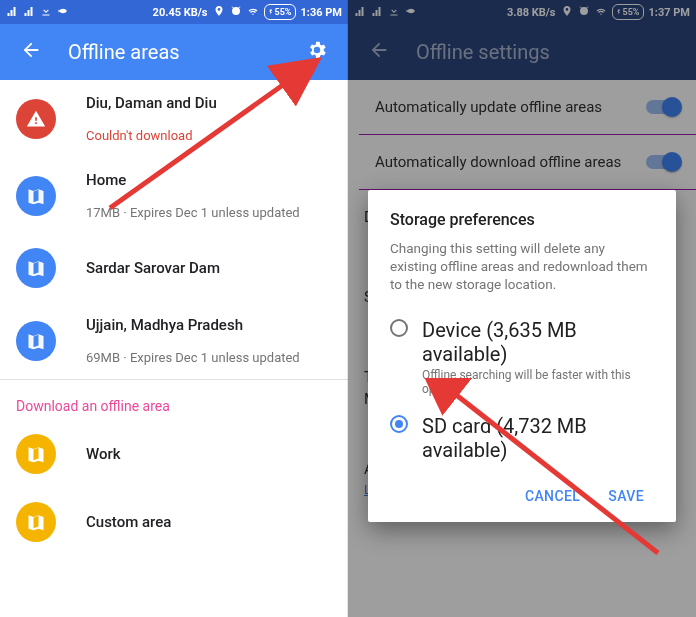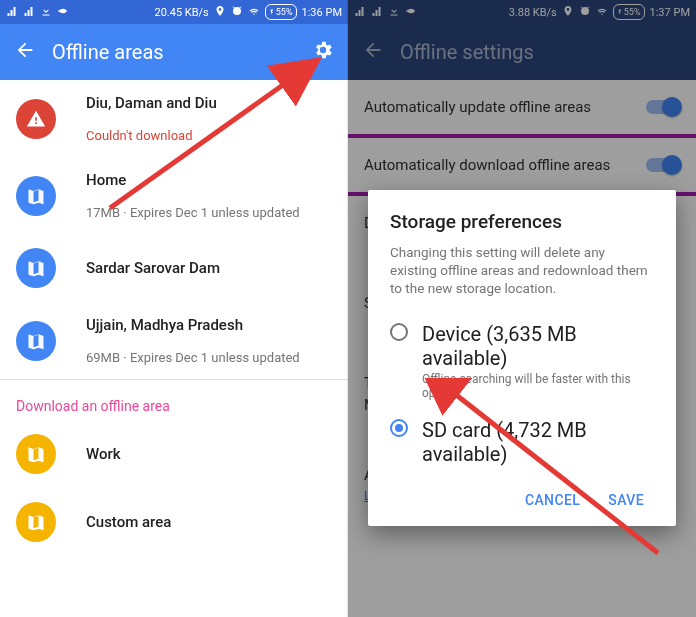--- a/index.html
+++ b/index.html
@@ -1,64 +1,64 @@
 <!DOCTYPE html>
 <html><head>
 <meta charset="utf-8">
 <style>
   * { box-sizing: border-box; margin: 0; padding: 0; font-family: Roboto, Arial, sans-serif; }
   body { background: #f0f0f0; width: 696px; height: 617px; display: flex; }
   .phone { width: 348px; height: 617px; background: #fff; position: relative; overflow: hidden; }
   .phone + .phone { box-shadow: -1px 0 0 rgba(0,0,0,0.1); }
 
   
-  .status-bar { background:#3367D6; color:#fff; height:24px; font-size:11px; display:flex; align-items:center; padding:0 6px; gap:4px; }
+  .status-bar { background:#3367D6; color:#fff; height:24px; font-size:11px; display:flex; align-items:center; padding:0 6px; gap:4px;font-weight:bold; }
   .status-left, .status-right { display:flex; align-items:center; gap:5px; }
   .status-spacer { flex:1; }
   .status-bar svg { width:12px; height:12px; fill:#fff; }
   .battery-pill { font-size:9px; border:1px solid #fff; border-radius:6px; padding:0 3px; display:inline-flex; align-items:center; gap:1px; height:16px;}
   .battery-pill svg { width:6px; height:6px; }
   .phone2-dim .status-bar { background:#2b467e; }
 
   
-  .app-bar { background:#4285F4; color:#fff; height:56px; display:flex; align-items:center; padding:0 14px; gap:16px; font-size:20px; position:relative; }
+  .app-bar { background:#4285F4; color:#fff; height:56px; display:flex; align-items:center; padding:0 20px; gap:26px; font-size:20px; position:relative; }
   .app-bar .title { flex:1; font-weight:400; }
   .app-bar svg { fill:#fff; }
   .phone2-dim .app-bar { background:#2b467e; color:rgba(255,255,255,0.6);}
   .phone2-dim .app-bar svg { fill:rgba(255,255,255,0.6); }
 
   
   .list-row { display:flex; align-items:center; padding:14px 16px; gap:30px; }
   .list-row + .list-row { }
   .icon-circle { width:40px; height:40px; border-radius:50%; display:flex; align-items:center; justify-content:center; flex-shrink:0; }
   .icon-circle svg { width:20px; height:20px; fill:#fff; }
   .ic-red { background:#DB4437; }
   .ic-blue { background:#4285F4; }
   .ic-amber { background:#F4B400; }
   .row-text .primary { font-size:15px; color:#202124; font-weight:500; }
   .row-text .secondary { font-size:13px; color:#757575; margin-top:16px; }
   .row-text .secondary.red { color:#DB4437; }
   .divider { height:1px; background:#e0e0e0; margin:0; }
   .section-label { padding:18px 16px 6px; font-size:14px; color:#ec4899; }
 
   
-  .settings-row { display:flex; align-items:center; justify-content:space-between; padding:18px 16px; font-size:15px; color:#333; border-bottom:4px solid #a21caf; }
+  .settings-row { display:flex; align-items:center; justify-content:space-between; padding:18px 16px; font-size:15px; color:#333; border-bottom:1px solid #a21caf;margin-left:11px; }
   .switch { width:34px; height:14px; background:#9fc1f6; border-radius:7px; position:relative; }
   .switch::after { content:""; position:absolute; right:-2px; top:-3px; width:20px; height:20px; border-radius:50%; background:#4285F4; box-shadow:0 1px 2px rgba(0,0,0,0.3); }
   .truncated-row { padding:18px 16px 4px; font-size:15px; color:#333; }
   .truncated-sub { padding:0 16px 18px; font-size:13px; color:#4285F4; text-decoration:underline; }
 
   
   .phone2-dim .scrim { position:absolute; inset:0; background:rgba(0,0,0,0.38); }
   .phone2-dim .app-bar, .phone2-dim .status-bar { position:relative; z-index:0; }
   .phone2-dim .content-under { position:relative; }
 
   
   .dialog { position:absolute; left:20px; right:20px; top:190px; background:#fff; border-radius:2px; box-shadow:0 8px 24px rgba(0,0,0,0.4); padding:20px 22px 10px; z-index:3; }
-  .dialog h3 { font-size:19px; color:#212121; font-weight:500; margin-bottom:10px; }
+  .dialog h3 { font-size:16px; color:#212121; font-weight:500; margin-bottom:10px; }
   .dialog p { font-size:13.5px; color:#757575; line-height:1.35; margin-bottom:16px; }
   .radio-row { display:flex; align-items:flex-start; gap:14px; padding:8px 0 10px; cursor:pointer; }
   .radio { width:18px; height:18px; border:2px solid #757575; border-radius:50%; flex-shrink:0; margin-top:1px; position:relative; }
   .radio.selected { border-color:#4285F4; }
   .radio.selected::after { content:""; position:absolute; inset:3px; background:#4285F4; border-radius:50%; }
   .radio-label { font-size:20px; color:#212121; }
   .radio-sub { font-size:12px; color:#757575; margin-top:2px; }
   .dialog-actions { display:flex; justify-content:flex-end; gap:8px; margin-top:8px; }
   .dialog-btn { background:none; border:none; color:#4285F4; font-weight:500; font-size:14px; letter-spacing:0.4px; padding:8px 10px; cursor:pointer; }
 

